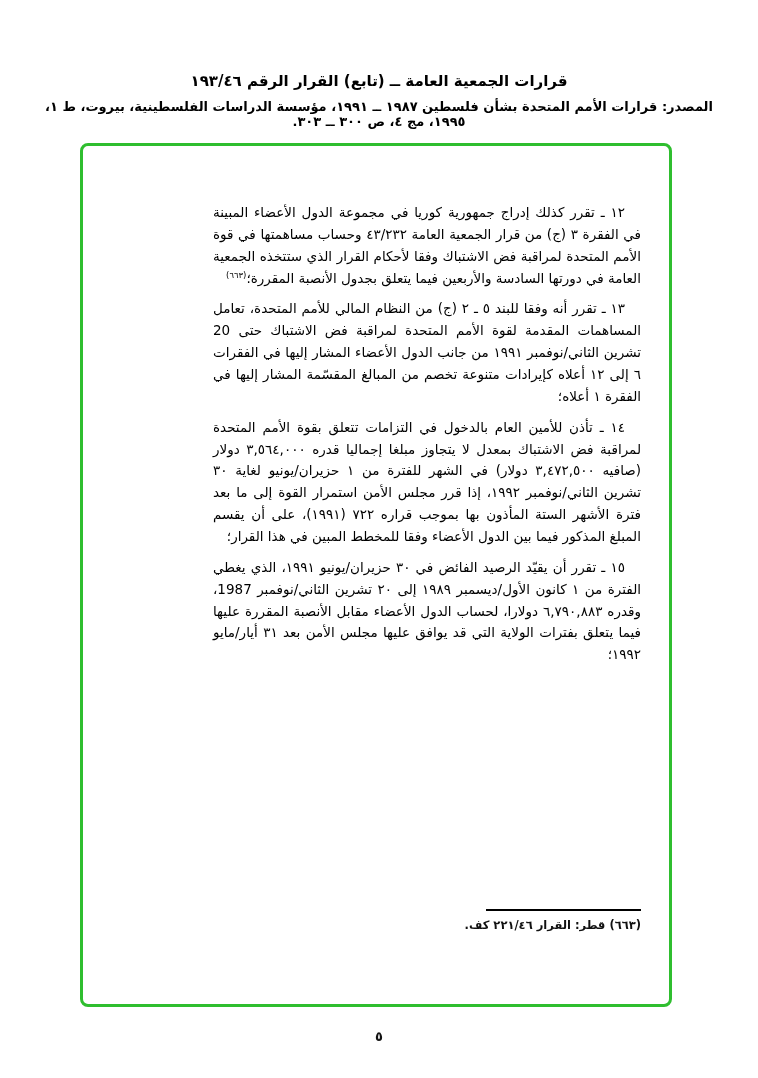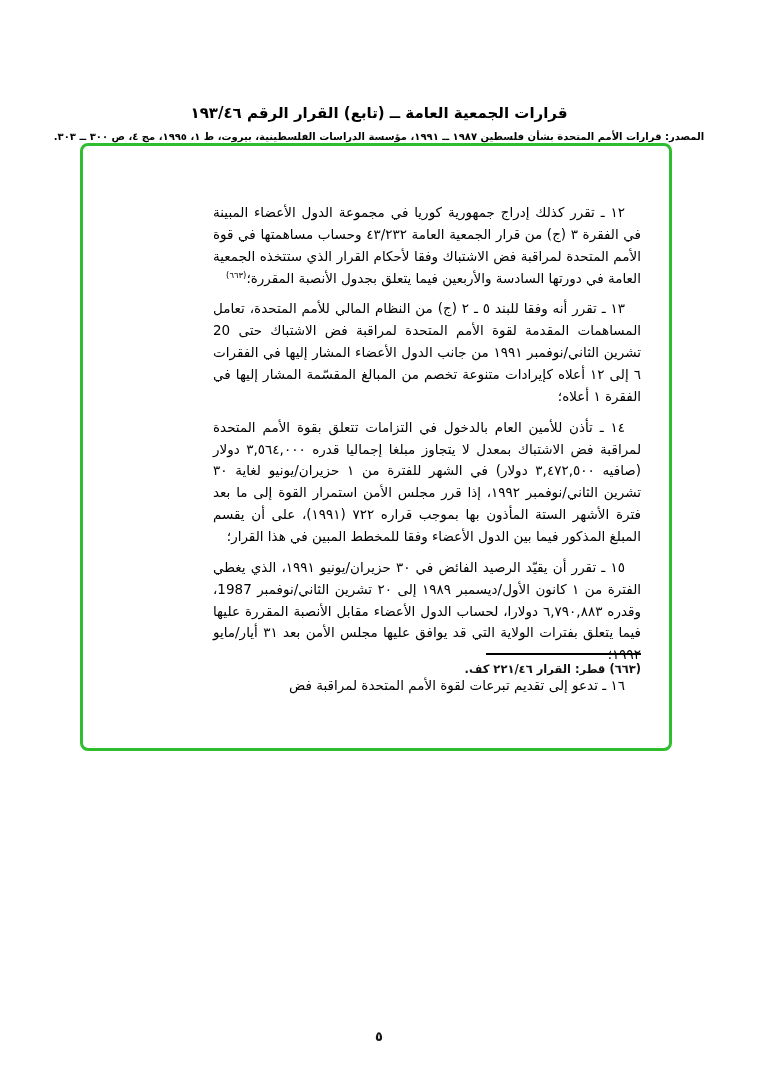--- a/index.html
+++ b/index.html
@@ -13,35 +13,34 @@
   }
   .page-header {
     position: absolute;
     top: 72px; left: 0; right: 0;
     text-align: center;
   }
   .doc-title {
     font-size: 15px;
     font-weight: bold;
     color: #000;
-    margin-top: 32px;
   }
   .source-line {
     margin-top: 9px;
-    font-size: 10px;
+    font-size: 13px;
     font-weight: bold;
     color: #000;
     padding: 0 40px;
   }
   .content-frame {
     position: absolute;
     left: 80px;
     top: 143px;
     width: 592px;
-    height: 608px;
+    height: 864px;
     border: 3px solid var(--frame-green, #2fbe2f);
     border-radius: 8px;
     background: #fff;
   }
   .body-text {
     position: absolute;
     top: 56px;
     right: 28px;
     left: 130px;
     text-align: justify;
@@ -90,21 +89,20 @@
   <h1 class="doc-title">قرارات الجمعية العامة ــ (تابع) القرار الرقم ١٩٣/٤٦</h1>
   <div class="source-line">المصدر: قرارات الأمم المتحدة بشأن فلسطين ١٩٨٧ ــ ١٩٩١، مؤسسة الدراسات الفلسطينية، بيروت، ط ١، ١٩٩٥، مج ٤، ص ٣٠٠ ــ ٣٠٣.</div>
 </header>
 
 <div class="content-frame">
   <div class="body-text">
     <p class="para"><span>١٢ ـ تقرر كذلك إدراج جمهورية كوريا في مجموعة الدول الأعضاء المبينة في الفقرة ٣ (ج) من قرار الجمعية العامة ٤٣/٢٣٢ وحساب مساهمتها في قوة الأمم المتحدة لمراقبة فض الاشتباك وفقا لأحكام القرار الذي ستتخذه الجمعية العامة في دورتها السادسة والأربعين فيما يتعلق بجدول الأنصبة المقررة؛</span><sup class="fn-ref">(٦٦٣)</sup></p>
     <p class="para">١٣ ـ تقرر أنه وفقا للبند ٥ ـ ٢ (ج) من النظام المالي للأمم المتحدة، تعامل المساهمات المقدمة لقوة الأمم المتحدة لمراقبة فض الاشتباك حتى 20 تشرين الثاني/نوفمبر ١٩٩١ من جانب الدول الأعضاء المشار إليها في الفقرات ٦ إلى ١٢ أعلاه كإيرادات متنوعة تخصم من المبالغ المقسّمة المشار إليها في الفقرة ١ أعلاه؛</p>
     <p class="para">١٤ ـ تأذن للأمين العام بالدخول في التزامات تتعلق بقوة الأمم المتحدة لمراقبة فض الاشتباك بمعدل لا يتجاوز مبلغا إجماليا قدره ٣,٥٦٤,٠٠٠ دولار (صافيه ٣,٤٧٢,٥٠٠ دولار) في الشهر للفترة من ١ حزيران/يونيو لغاية ٣٠ تشرين الثاني/نوفمبر ١٩٩٢، إذا قرر مجلس الأمن استمرار القوة إلى ما بعد فترة الأشهر الستة المأذون بها بموجب قراره ٧٢٢ (١٩٩١)، على أن يقسم المبلغ المذكور فيما بين الدول الأعضاء وفقا للمخطط المبين في هذا القرار؛</p>
     <p class="para">١٥ ـ تقرر أن يقيّد الرصيد الفائض في ٣٠ حزيران/يونيو ١٩٩١، الذي يغطي الفترة من ١ كانون الأول/ديسمبر ١٩٨٩ إلى ٢٠ تشرين الثاني/نوفمبر 1987، وقدره ٦,٧٩٠,٨٨٣ دولارا، لحساب الدول الأعضاء مقابل الأنصبة المقررة عليها فيما يتعلق بفترات الولاية التي قد يوافق عليها مجلس الأمن بعد ٣١ أيار/مايو ١٩٩٢؛</p>
-    <p class="para">١٦ ـ تدعو إلى تقديم تبرعات لقوة الأمم المتحدة لمراقبة فض</p>
   </div>
 
   <div class="footnote-area">
     <div class="footnote-rule"></div>
     <div class="footnote-text">(٦٦٣) قطر: القرار ٢٢١/٤٦ كف.</div>
   </div>
 </div>
 
 <div class="page-number">٥</div>
 

